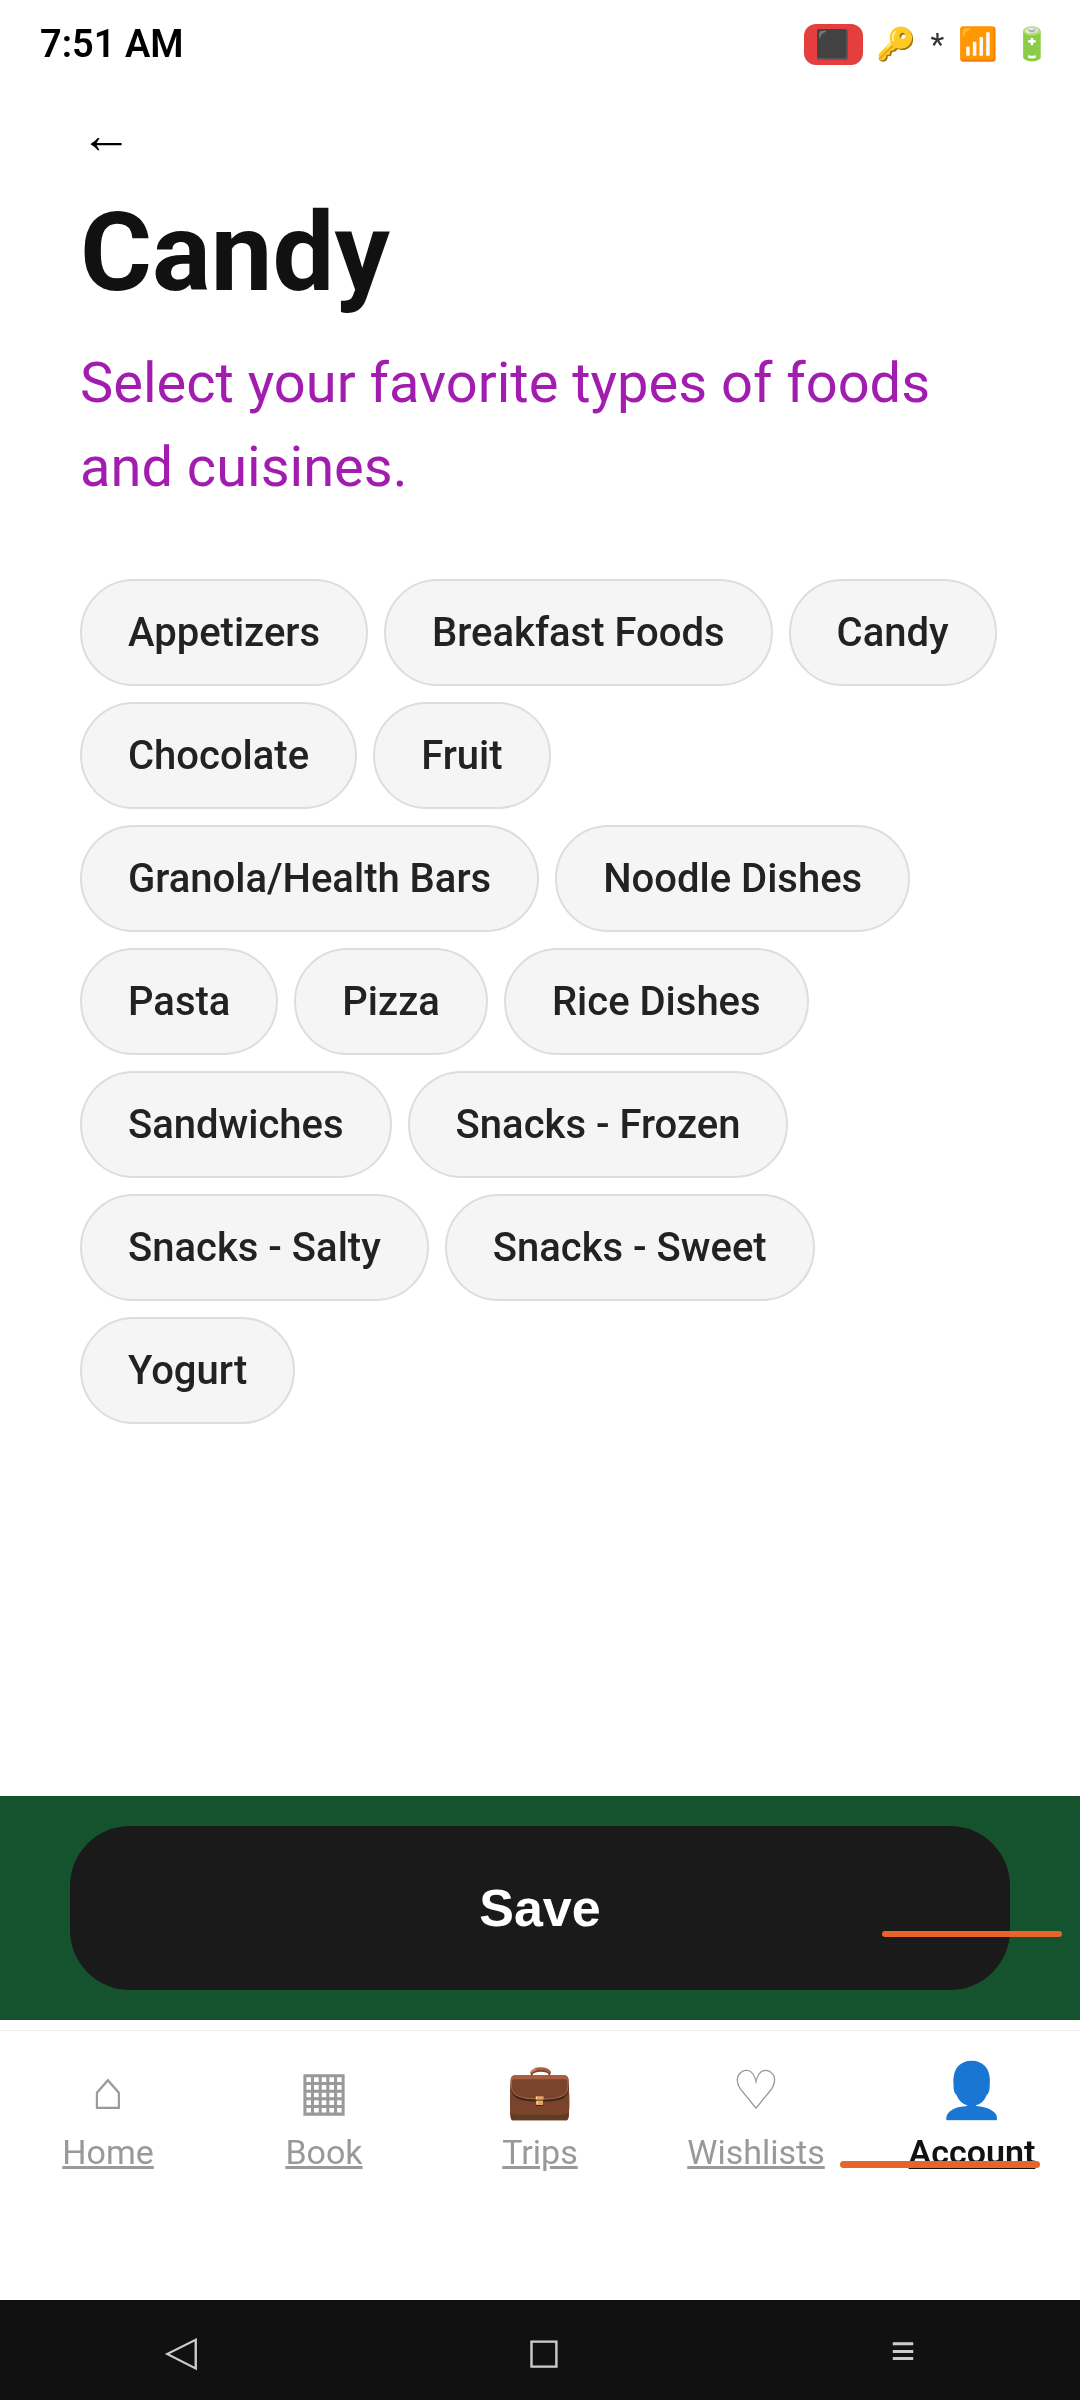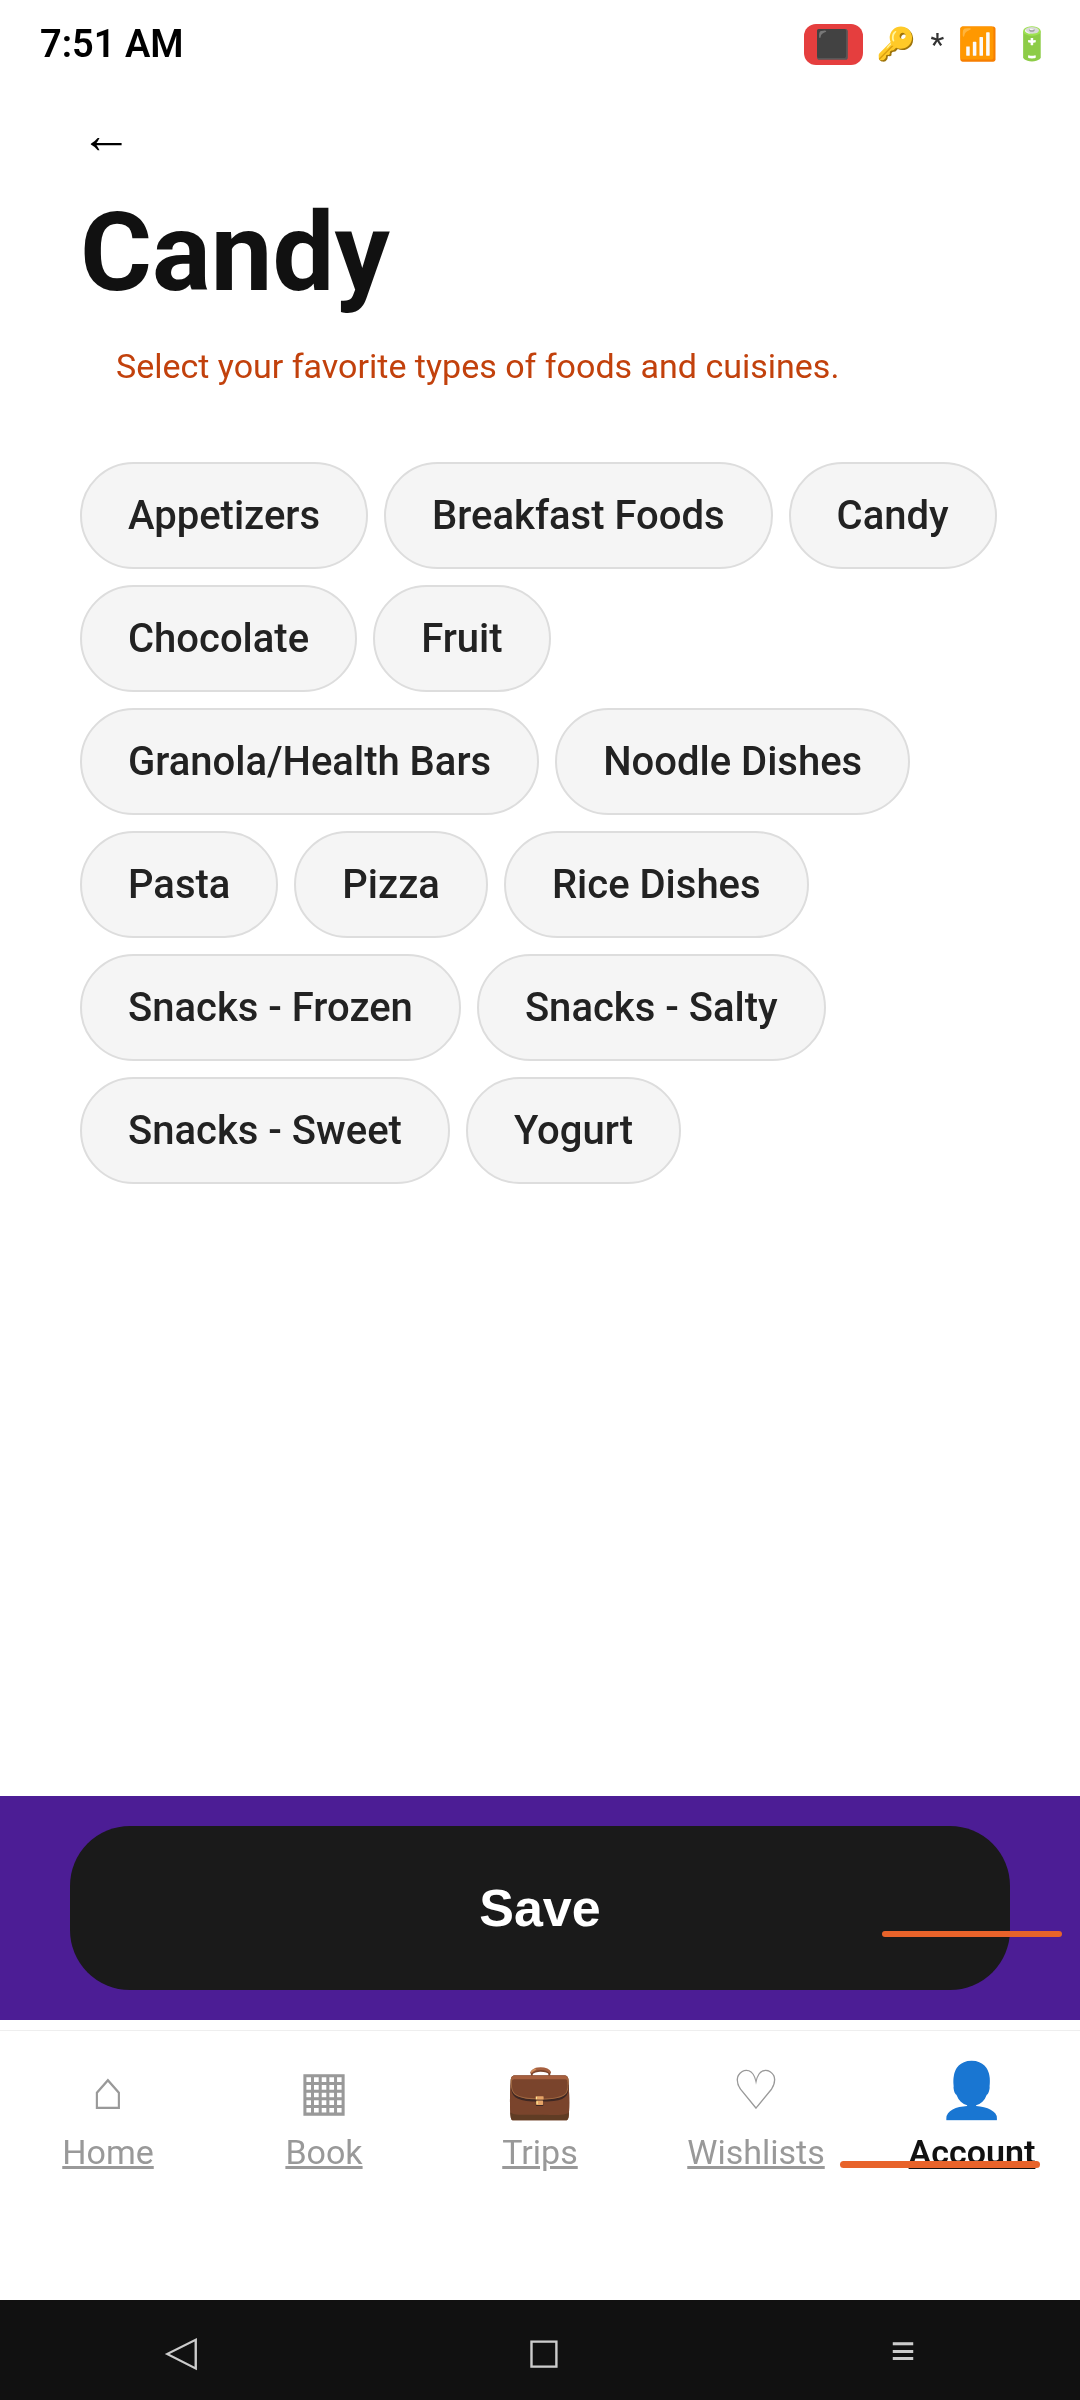--- a/index.html
+++ b/index.html
@@ -67,25 +67,24 @@
 
     .page-title {
       font-size: 110px;
       font-weight: 700;
       color: #111;
       margin-bottom: 28px;
       line-height: 1.1;
     }
 
     .page-subtitle {
-      font-size: 34px;
-      color: #c2410c;
+      font-size: 56px;
+      color: #a21caf;
       line-height: 1.5;
       margin-bottom: 70px;
-      margin-left: 36px;
     }
 
     
     .tags-container {
       display: flex;
       flex-wrap: wrap;
       gap: 16px;
       padding-bottom: 40px;
     }
 
@@ -104,21 +103,21 @@
       white-space: nowrap;
     }
 
     
     .save-area {
       position: absolute;
       bottom: 280px;
       left: 0;
       right: 0;
       padding: 30px 70px;
-      background: #4c1d95;
+      background: #14532d;
     }
 
     .save-btn {
       width: 100%;
       padding: 52px 0;
       background: #1a1a1a;
       color: #fff;
       border: none;
       border-radius: 60px;
       font-size: 52px;
@@ -242,20 +241,21 @@
   <span class="tag">Appetizers</span>
       <span class="tag">Breakfast Foods</span>
       <span class="tag">Candy</span>
       <span class="tag">Chocolate</span>
       <span class="tag">Fruit</span>
       <span class="tag">Granola/Health Bars</span>
       <span class="tag">Noodle Dishes</span>
       <span class="tag">Pasta</span>
       <span class="tag">Pizza</span>
       <span class="tag">Rice Dishes</span>
+      <span class="tag">Sandwiches</span>
       <span class="tag">Snacks - Frozen</span>
       <span class="tag">Snacks - Salty</span>
       <span class="tag">Snacks - Sweet</span>
       <span class="tag">Yogurt</span>
     </div>
 </div>
 
 <div class="save-area">
   <button class="save-btn">Save</button>
 </div>

